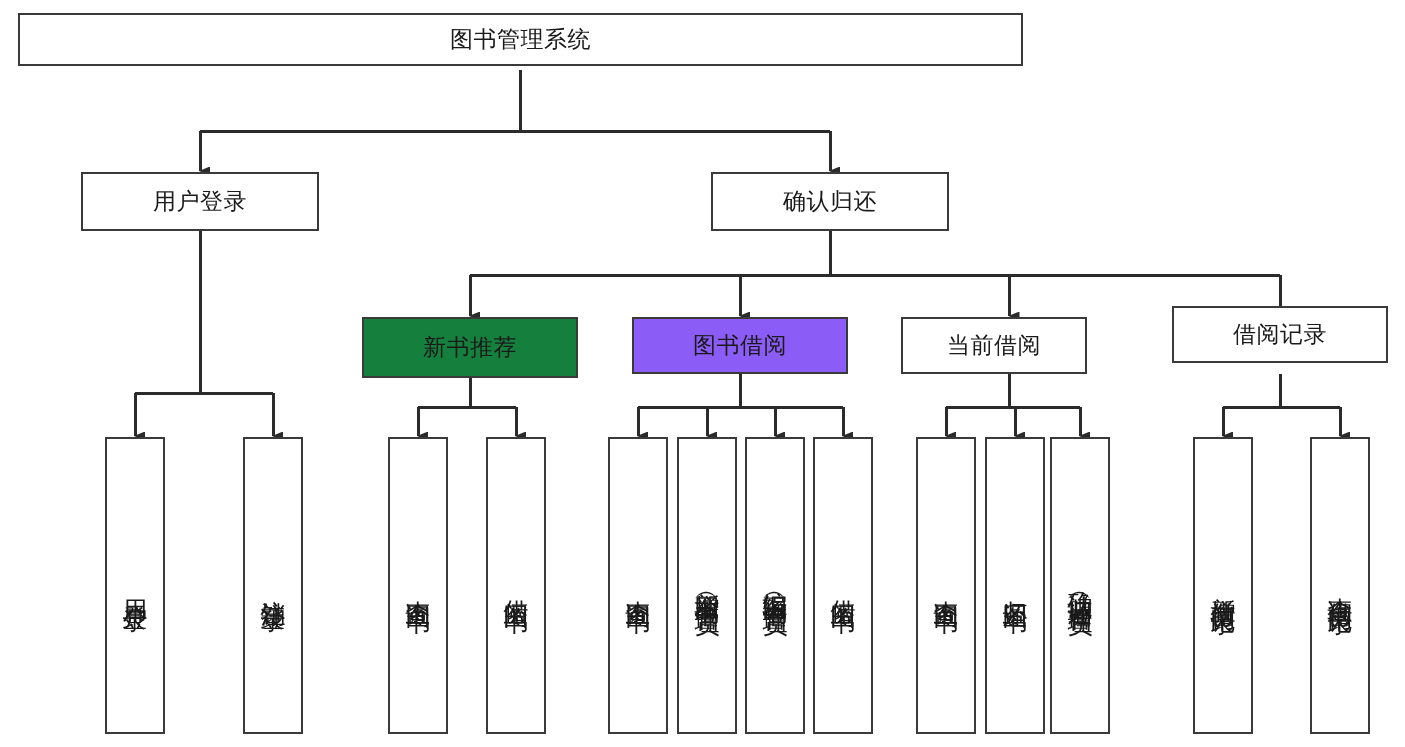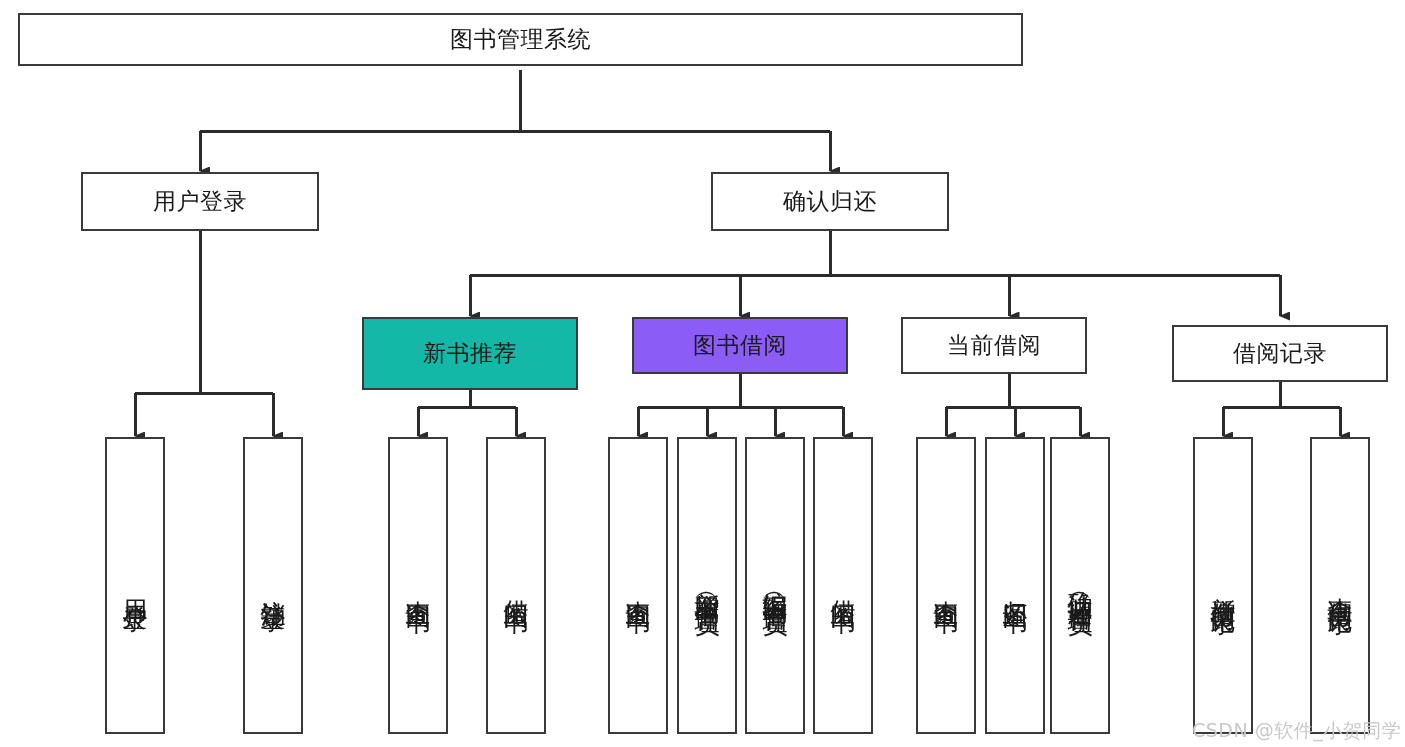--- a/index.html
+++ b/index.html
@@ -115,30 +115,30 @@
   <div id="nodes-layer">
       <div class="node-box node-horizontal" style="left: 18px; top: 13px; width: 1005px; height: 53px; border-color: rgb(58, 58, 58); background: rgb(255, 255, 255); border-width: 2px;">
         <span class="node-label" style="color: rgb(26, 26, 26);">图书管理系统</span>
       </div>
       <div class="node-box node-horizontal" style="left: 81px; top: 172px; width: 238px; height: 59px; border-color: rgb(58, 58, 58); background: rgb(255, 255, 255); border-width: 2px;">
         <span class="node-label" style="color: rgb(26, 26, 26);">用户登录</span>
       </div>
       <div class="node-box node-horizontal" style="left: 711px; top: 172px; width: 238px; height: 59px; border-color: rgb(58, 58, 58); background: rgb(255, 255, 255); border-width: 2px;">
         <span class="node-label" style="color: rgb(26, 26, 26);">确认归还</span>
       </div>
-      <div class="node-box node-horizontal" style="left: 362px; top: 317px; width: 216px; height: 73px; border-color: rgb(58, 58, 58); background: #14b8a6; border-width: 2px;">
+      <div class="node-box node-horizontal" style="left: 362px; top: 317px; width: 216px; height: 61px; border-color: rgb(58, 58, 58); background: #15803d; border-width: 2px;">
         <span class="node-label" style="color: rgb(26, 26, 26);">新书推荐</span>
       </div>
       <div class="node-box node-horizontal" style="left: 632px; top: 317px; width: 216px; height: 57px; border-color: rgb(58, 58, 58); background: #8b5cf6; border-width: 2px;">
         <span class="node-label" style="color: rgb(26, 26, 26);">图书借阅</span>
       </div>
       <div class="node-box node-horizontal" style="left: 901px; top: 317px; width: 186px; height: 57px; border-color: rgb(58, 58, 58); background: rgb(255, 255, 255); border-width: 2px;">
         <span class="node-label" style="color: rgb(26, 26, 26);">当前借阅</span>
       </div>
-      <div class="node-box node-horizontal" style="left: 1172px; top: 325px; width: 216px; height: 57px; border-color: rgb(58, 58, 58); background: rgb(255, 255, 255); border-width: 2px;">
+      <div class="node-box node-horizontal" style="left: 1172px; top: 306px; width: 216px; height: 57px; border-color: rgb(58, 58, 58); background: rgb(255, 255, 255); border-width: 2px;">
         <span class="node-label" style="color: rgb(26, 26, 26);">借阅记录</span>
       </div>
       <div class="node-box node-vertical" style="left: 105px; top: 437px; width: 60px; height: 297px; border-color: rgb(58, 58, 58); background: rgb(255, 255, 255); border-width: 2px;">
         <span class="node-label" style="color: rgb(26, 26, 26);">用户登录</span>
       </div>
       <div class="node-box node-vertical" style="left: 243px; top: 437px; width: 60px; height: 297px; border-color: rgb(58, 58, 58); background: rgb(255, 255, 255); border-width: 2px;">
         <span class="node-label" style="color: rgb(26, 26, 26);">注销登录</span>
       </div>
       <div class="node-box node-vertical" style="left: 388px; top: 437px; width: 60px; height: 297px; border-color: rgb(58, 58, 58); background: rgb(255, 255, 255); border-width: 2px;">
         <span class="node-label" style="color: rgb(26, 26, 26);">查询图书</span>
@@ -168,15 +168,14 @@
         <span class="node-label" style="color: rgb(26, 26, 26);">确认归还（管理员）</span>
       </div>
       <div class="node-box node-vertical" style="left: 1193px; top: 437px; width: 60px; height: 297px; border-color: rgb(58, 58, 58); background: rgb(255, 255, 255); border-width: 2px;">
         <span class="node-label" style="color: rgb(26, 26, 26);">新增借阅记录</span>
       </div>
       <div class="node-box node-vertical" style="left: 1310px; top: 437px; width: 60px; height: 297px; border-color: rgb(58, 58, 58); background: rgb(255, 255, 255); border-width: 2px;">
         <span class="node-label" style="color: rgb(26, 26, 26);">查询借阅记录</span>
       </div>
     </div>
 
-  <div id="watermark" style="left: 1192px; top: 718px; color: rgb(201, 201, 201);">CSDN @软件_小贺同学</div>
 
 </div>
 
 </body></html>

